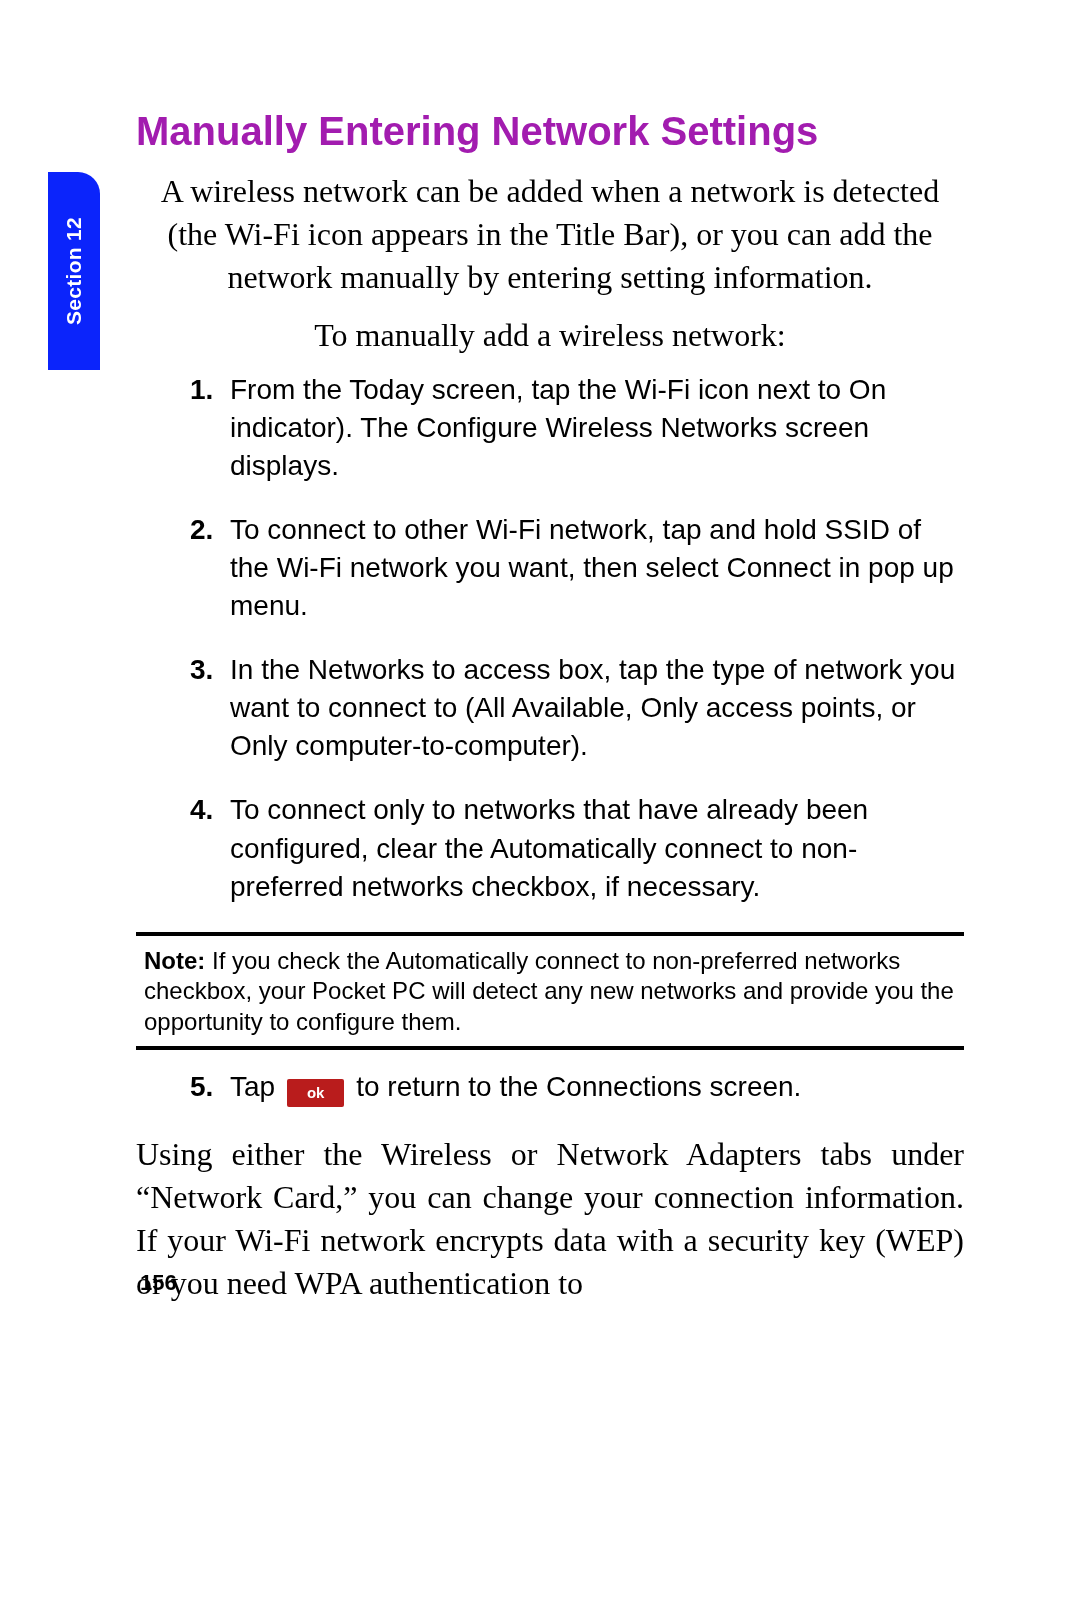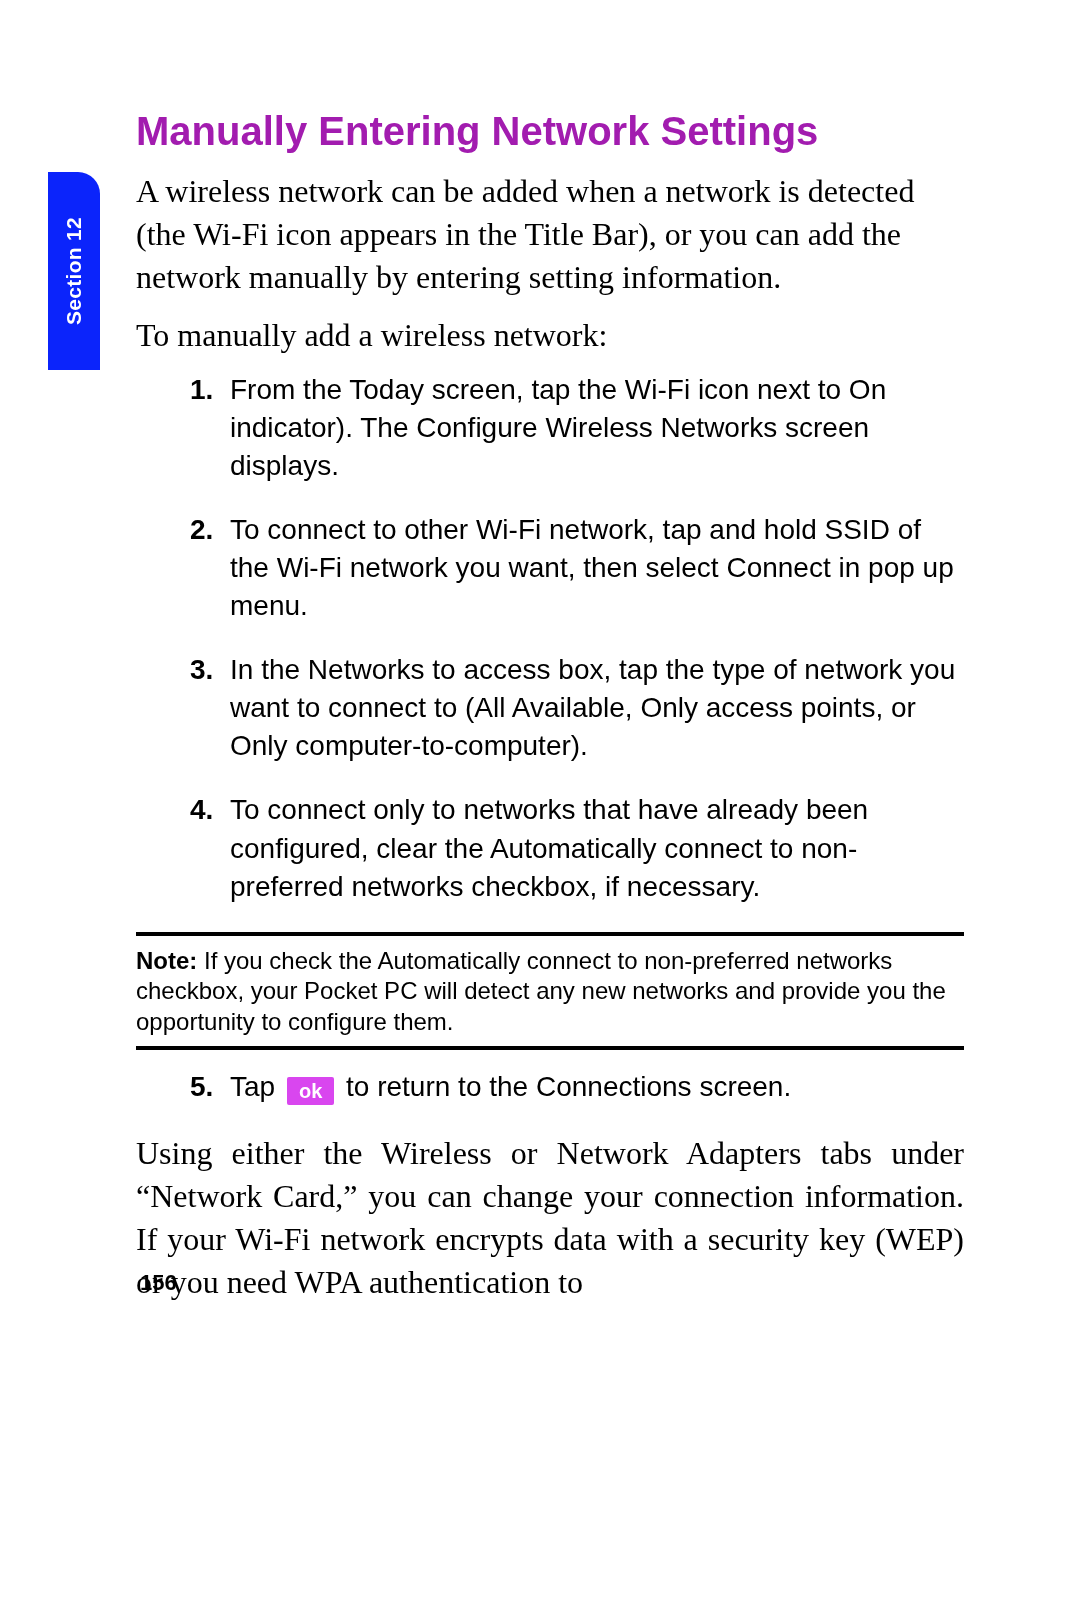--- a/index.html
+++ b/index.html
@@ -53,20 +53,21 @@
     line-height: 1.15;
   }
   h1.blue.second {
     margin-top: 28px;
   }
   .body-serif {
     font-family: Georgia, "Times New Roman", serif;
     font-size: 32px;
     line-height: 1.35;
     margin: 0 0 14px 0;
+    text-align: center;
   }
   ol.steps {
     margin: 10px 0 18px 0;
     padding-left: 94px;
     counter-reset: step;
     list-style: none;
   }
   ol.steps > li {
     counter-increment: step;
     position: relative;
@@ -89,33 +90,33 @@
   }
   .note-rule {
     border: none;
     border-top: 4px solid #000;
     margin: 8px 0 10px 0;
   }
   .note {
     font-family: Arial, Helvetica, sans-serif;
     font-size: 24px;
     line-height: 1.28;
-    margin: 0;
+    margin: 8px;
   }
   .note .bold { font-weight: 700; }
   .ok-icon {
     display: inline-block;
-    background: #d946ef;
+    background: #b91c1c;
     color: #fff;
     font-family: Arial, Helvetica, sans-serif;
     font-weight: 700;
-    font-size: 20px;
+    font-size: 15px;
     line-height: 28px;
     height: 28px;
-    padding: 0 12px;
+    padding: 0 20px;
     vertical-align: -2px;
     border-radius: 2px;
     margin: 0 4px;
   }
   .pagenum {
     position: absolute;
     left: 140px;
     top: 1270px;
     font-family: Liberation Sans, sans-serif;
     font-weight: 700;

